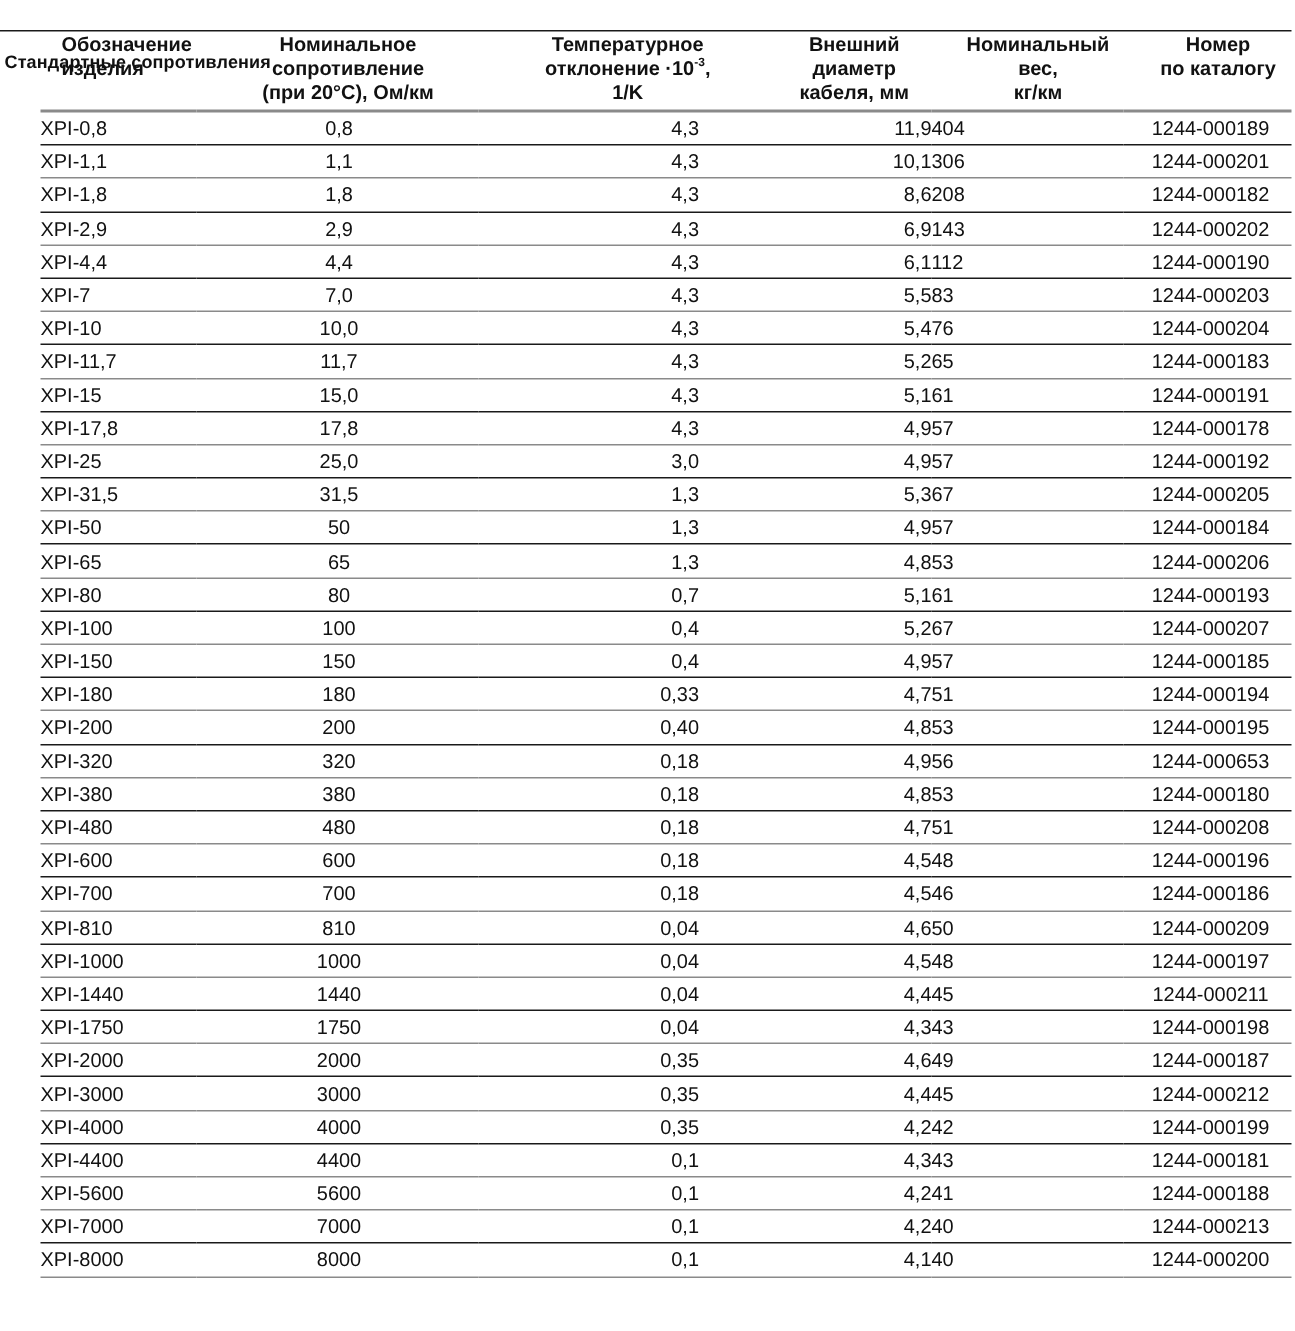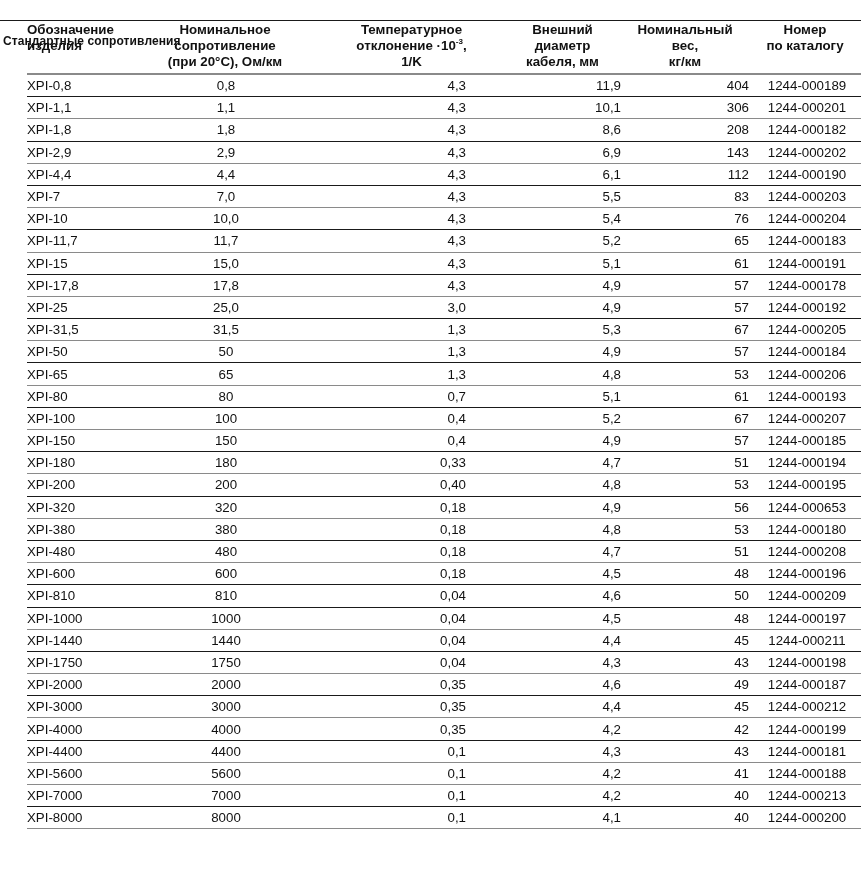--- a/index.html
+++ b/index.html
@@ -52,40 +52,40 @@
     thead th {
       font-weight: bold;
       font-size: 13.3px;
       line-height: 16px;
       vertical-align: top;
       padding: 1px 0 3px 0;
       text-align: center;
       border-bottom: 2px solid #8a8a8a;
     }
     thead th.left { text-align: left; }
-    thead th .line { display: block; white-space: nowrap; }
+    thead th .line { display: block; white-space: nowrap; margin-left: 14px; }
     thead th sup { font-size: 8px; vertical-align: 6px; line-height: 0; }
 
     tbody td {
       height: 21.2px;
       padding: 0;
       line-height: 21px;
       text-align: center;
       white-space: nowrap;
     }
     tbody td.left { text-align: left; }
     tbody tr.odd td { border-bottom: 1.4px solid #1a1a1a; }
     tbody tr.even td { border-bottom: 1.6px solid #8a8a8a; }
     tbody tr.last td { border-bottom: 1.6px solid #8a8a8a; }
 
     
     td.c1v { padding-left: 2px; margin-top: 40px; }
     td.c2v { text-align: right; padding-right: 38px; }
     td.c3v { text-align: right; padding-left: 4px; }
-    td.c4v { text-align: right; }
+    td.c4v { text-align: left; }
     td.c5v { text-align: center; padding-left: 4px; }
   </style>
 </head>
 <body>
 
 <div class="doc-title">Стандартные сопротивления</div>
 <div class="title-rule"></div>
 
 <table class="spec">
   <colgroup>
@@ -306,20 +306,28 @@
         <td class="c5v">1244-000208</td>
       </tr>
       <tr class="odd">
         <td class="left">XPI-600</td>
         <td class="c1v">600</td>
         <td class="c2v">0,18</td>
         <td class="c3v">4,5</td>
         <td class="c4v">48</td>
         <td class="c5v">1244-000196</td>
       </tr>
+      <tr class="even">
+        <td class="left">XPI-700</td>
+        <td class="c1v">700</td>
+        <td class="c2v">0,18</td>
+        <td class="c3v">4,5</td>
+        <td class="c4v">46</td>
+        <td class="c5v">1244-000186</td>
+      </tr>
       <tr class="odd">
         <td class="left">XPI-810</td>
         <td class="c1v">810</td>
         <td class="c2v">0,04</td>
         <td class="c3v">4,6</td>
         <td class="c4v">50</td>
         <td class="c5v">1244-000209</td>
       </tr>
       <tr class="even">
         <td class="left">XPI-1000</td>

